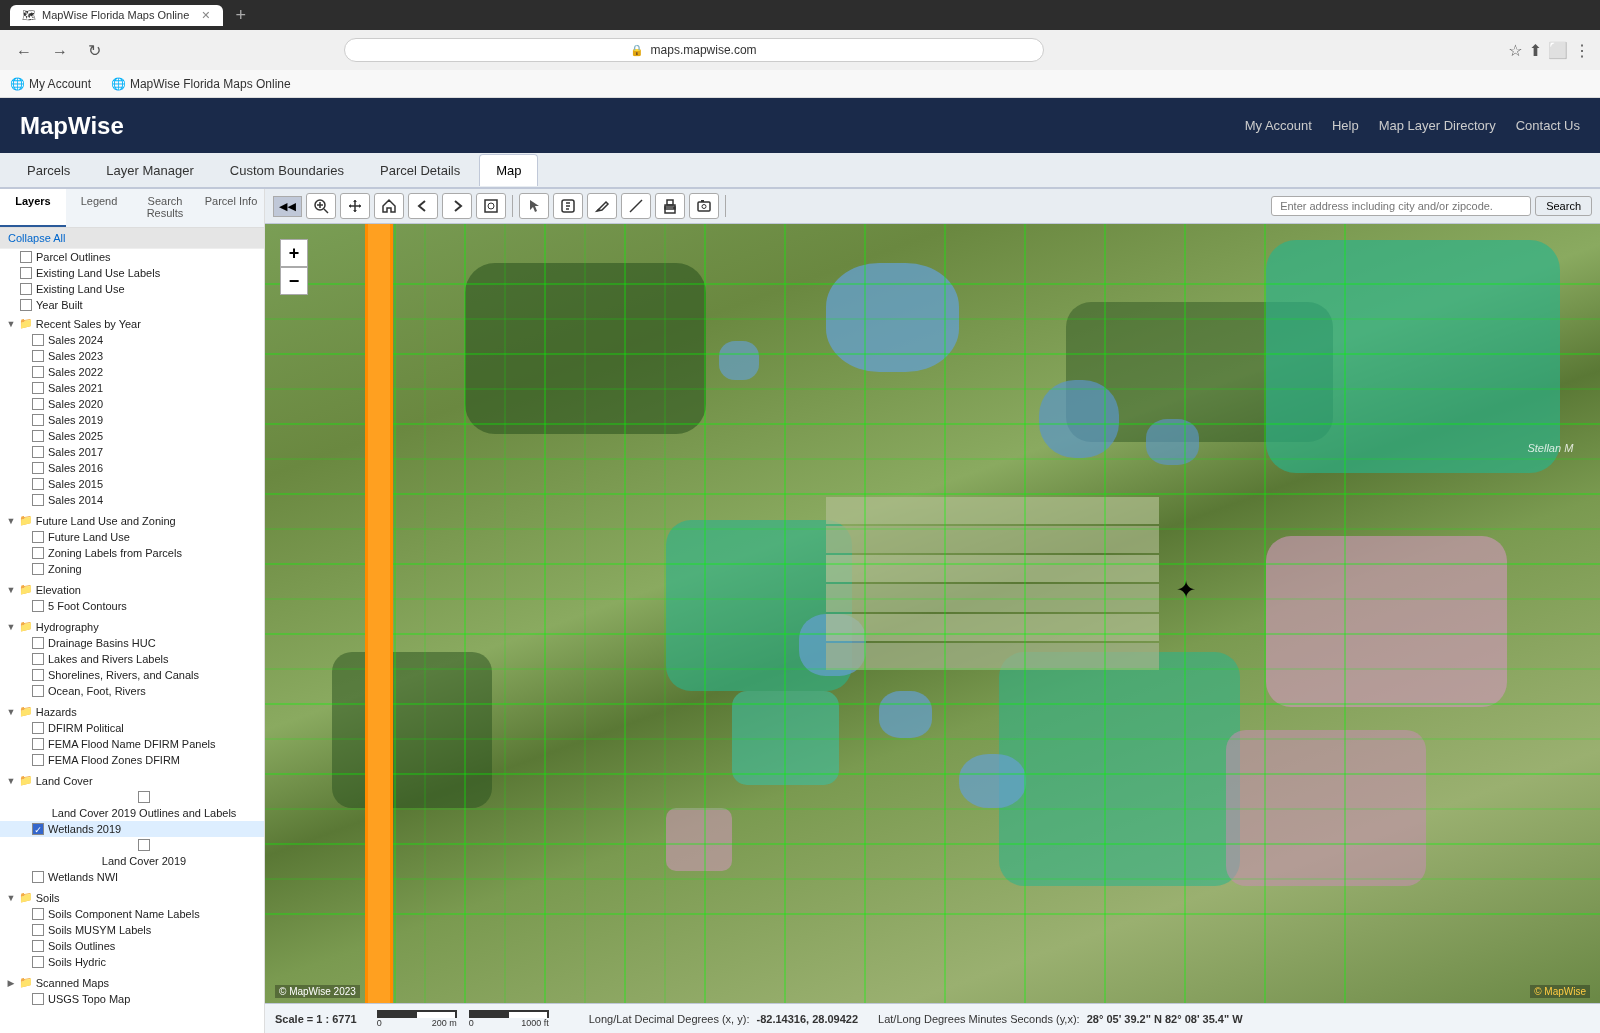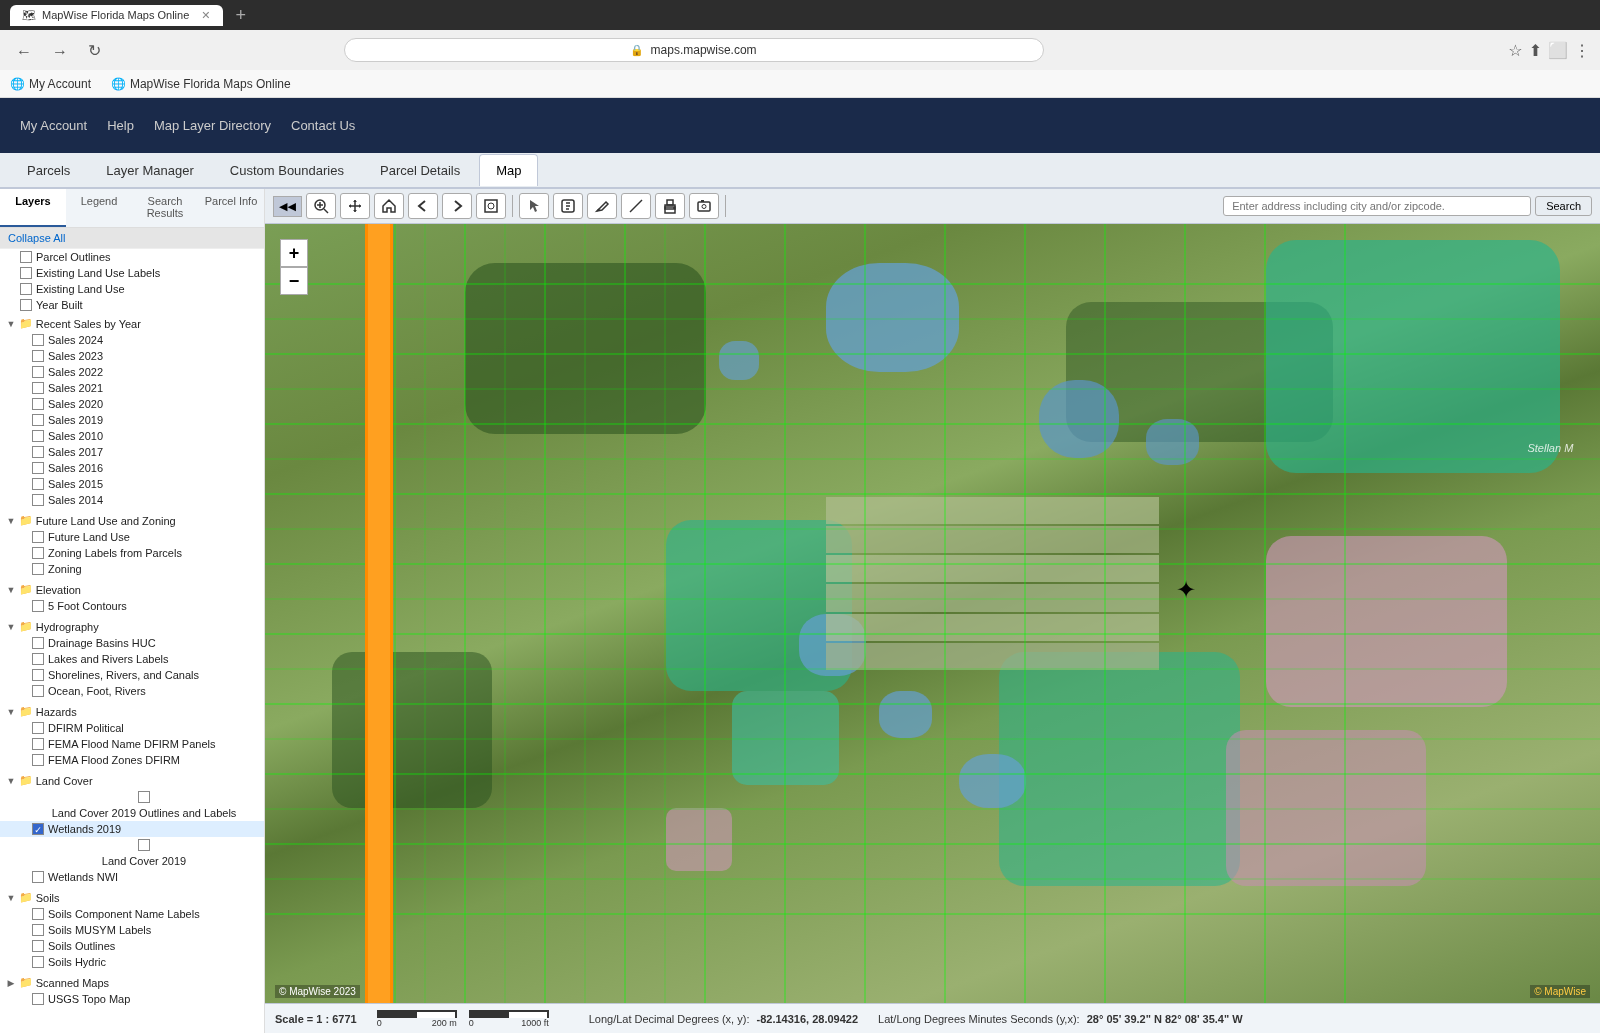--- a/index.html
+++ b/index.html
@@ -133,20 +133,21 @@
     <span>🌐</span>
     <span>My Account</span>
   </div>
   <div class="bookmark-item">
     <span>🌐</span>
     <span>MapWise Florida Maps Online</span>
   </div>
 </div>
 
 <div class="app-header">
+  <div class="app-logo">MapWise</div>
   <div class="app-nav">
     <a>My Account</a>
     <a>Help</a>
     <a>Map Layer Directory</a>
     <a>Contact Us</a>
   </div>
 </div>
 
 <div class="app-tabs">
   <div class="app-tab">Parcels</div>
@@ -214,21 +215,21 @@
         <div class="layer-item" style="padding-left:32px;">
           <span class="checkbox"></span>
           <span class="layer-label">Sales 2020</span>
         </div>
         <div class="layer-item" style="padding-left:32px;">
           <span class="checkbox"></span>
           <span class="layer-label">Sales 2019</span>
         </div>
         <div class="layer-item" style="padding-left:32px;">
           <span class="checkbox"></span>
-          <span class="layer-label">Sales 2010</span>
+          <span class="layer-label">Sales 2025</span>
         </div>
         <div class="layer-item" style="padding-left:32px;">
           <span class="checkbox"></span>
           <span class="layer-label">Sales 2017</span>
         </div>
         <div class="layer-item" style="padding-left:32px;">
           <span class="checkbox"></span>
           <span class="layer-label">Sales 2016</span>
         </div>
         <div class="layer-item" style="padding-left:32px;">
@@ -458,21 +459,21 @@
       </button>
       <button class="toolbar-btn" title="Screenshot">
         <svg width="16" height="16" viewBox="0 0 16 16">
             <rect x="2" y="4" width="12" height="9" rx="1" fill="none" stroke="#333" stroke-width="1.5"></rect>
             <circle cx="8" cy="8.5" r="2" fill="none" stroke="#333" stroke-width="1"></circle>
             <rect x="5" y="2" width="3" height="2" fill="#333"></rect>
           </svg>
       </button>
       <div class="toolbar-divider"></div>
       <div class="toolbar-search">
-        <input type="text" style="border: 1px solid rgb(170, 170, 170); border-radius: 3px; padding: 3px 8px; font-size: 11px; width: 308px;" placeholder="Enter address including city and/or zipcode.">
+        <input type="text" style="border: 1px solid rgb(170, 170, 170); border-radius: 3px; padding: 3px 8px; font-size: 11px; width: 260px;" placeholder="Enter address including city and/or zipcode.">
         <button style="background:#e8edf2; border:1px solid #aaa; border-radius:3px; padding:3px 10px; cursor:pointer; font-size:11px;">Search</button>
       </div>
     </div>
 
     <div class="map-container">
 
       <div class="sat-map">
 
         <div style="position:absolute;top:0;left:0;width:100%;height:100%;background:linear-gradient(160deg,#7a9e55 0%,#6a8840 20%,#8aaa60 40%,#5a7835 50%,#7a9a50 60%,#9ab070 80%,#6a8845 100%);"></div>
 

